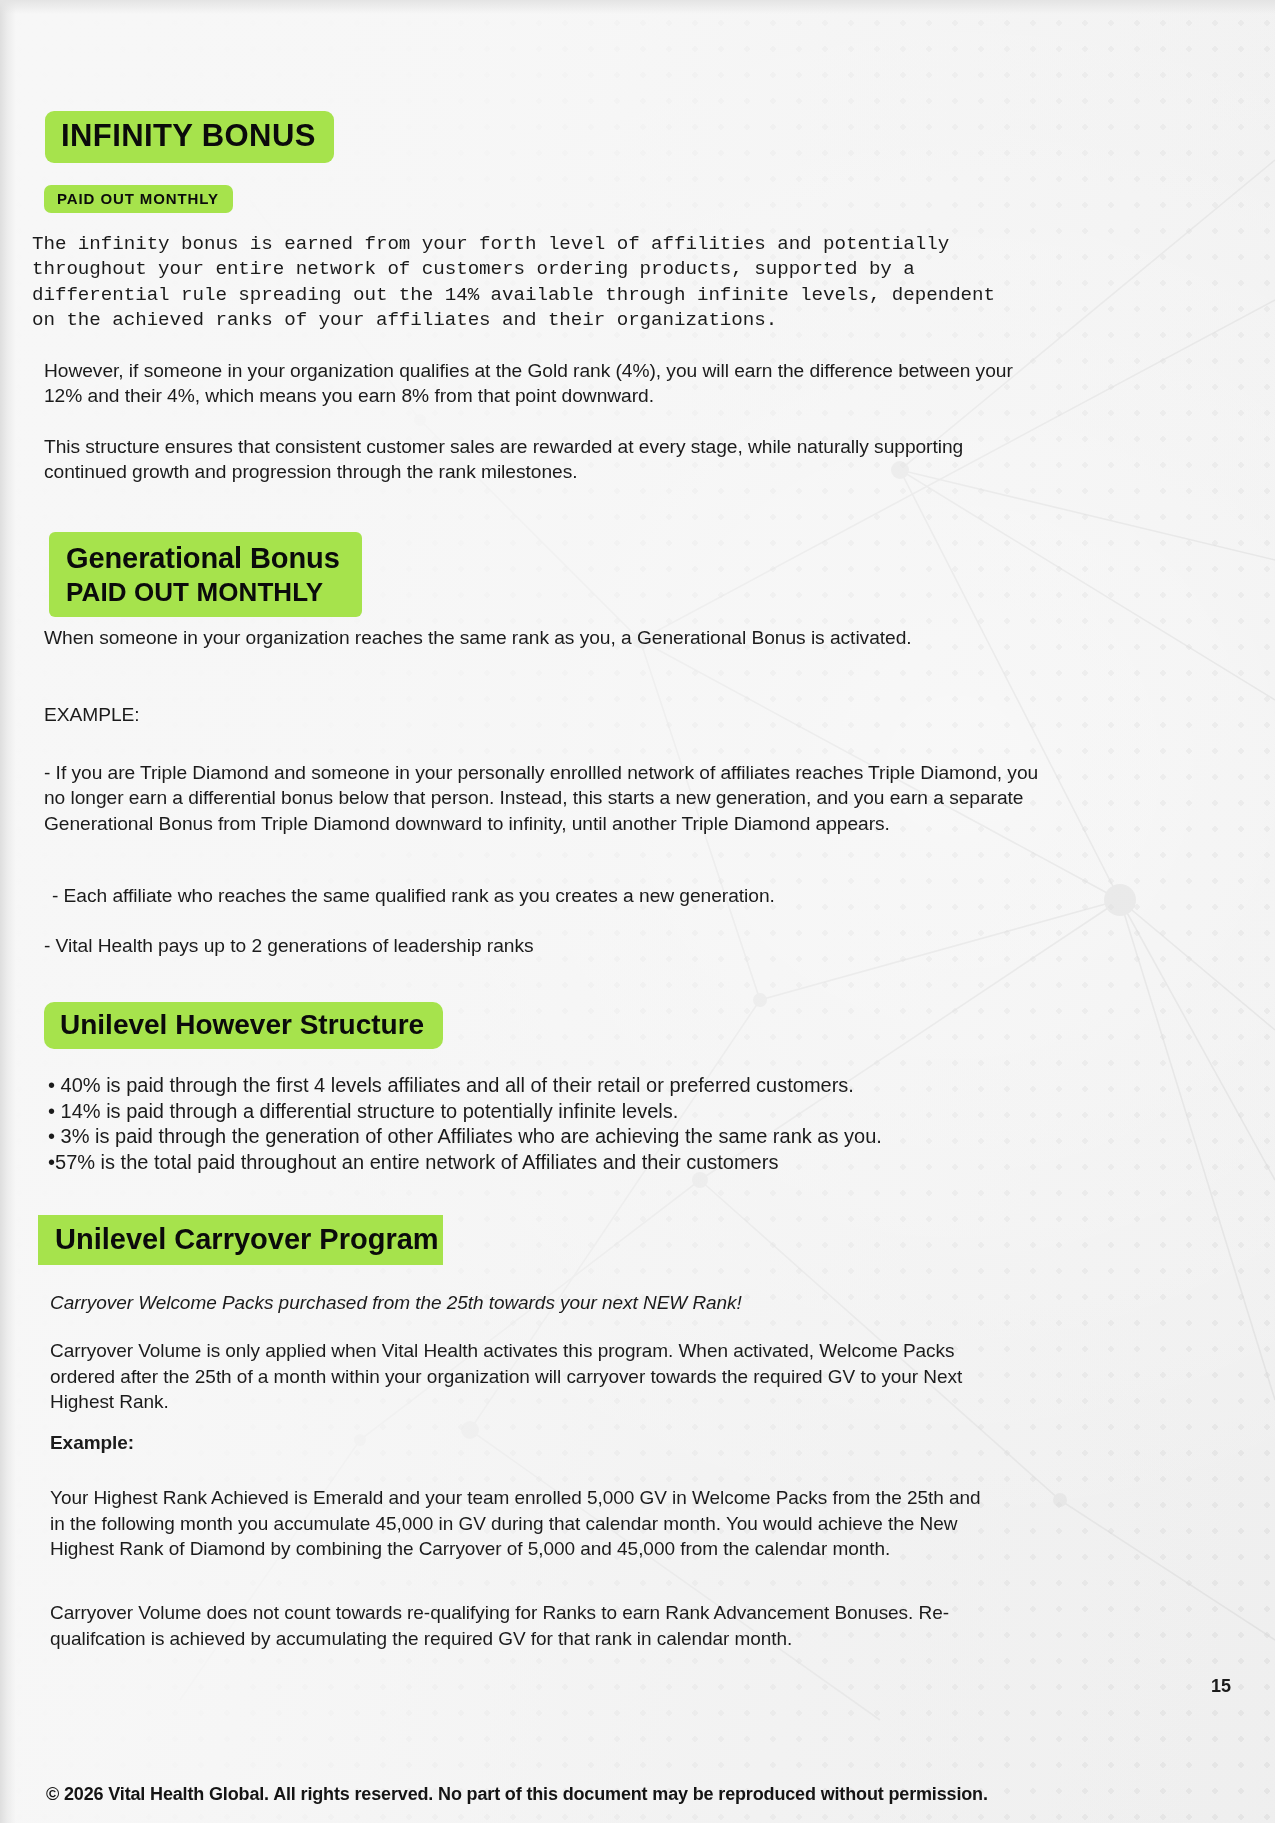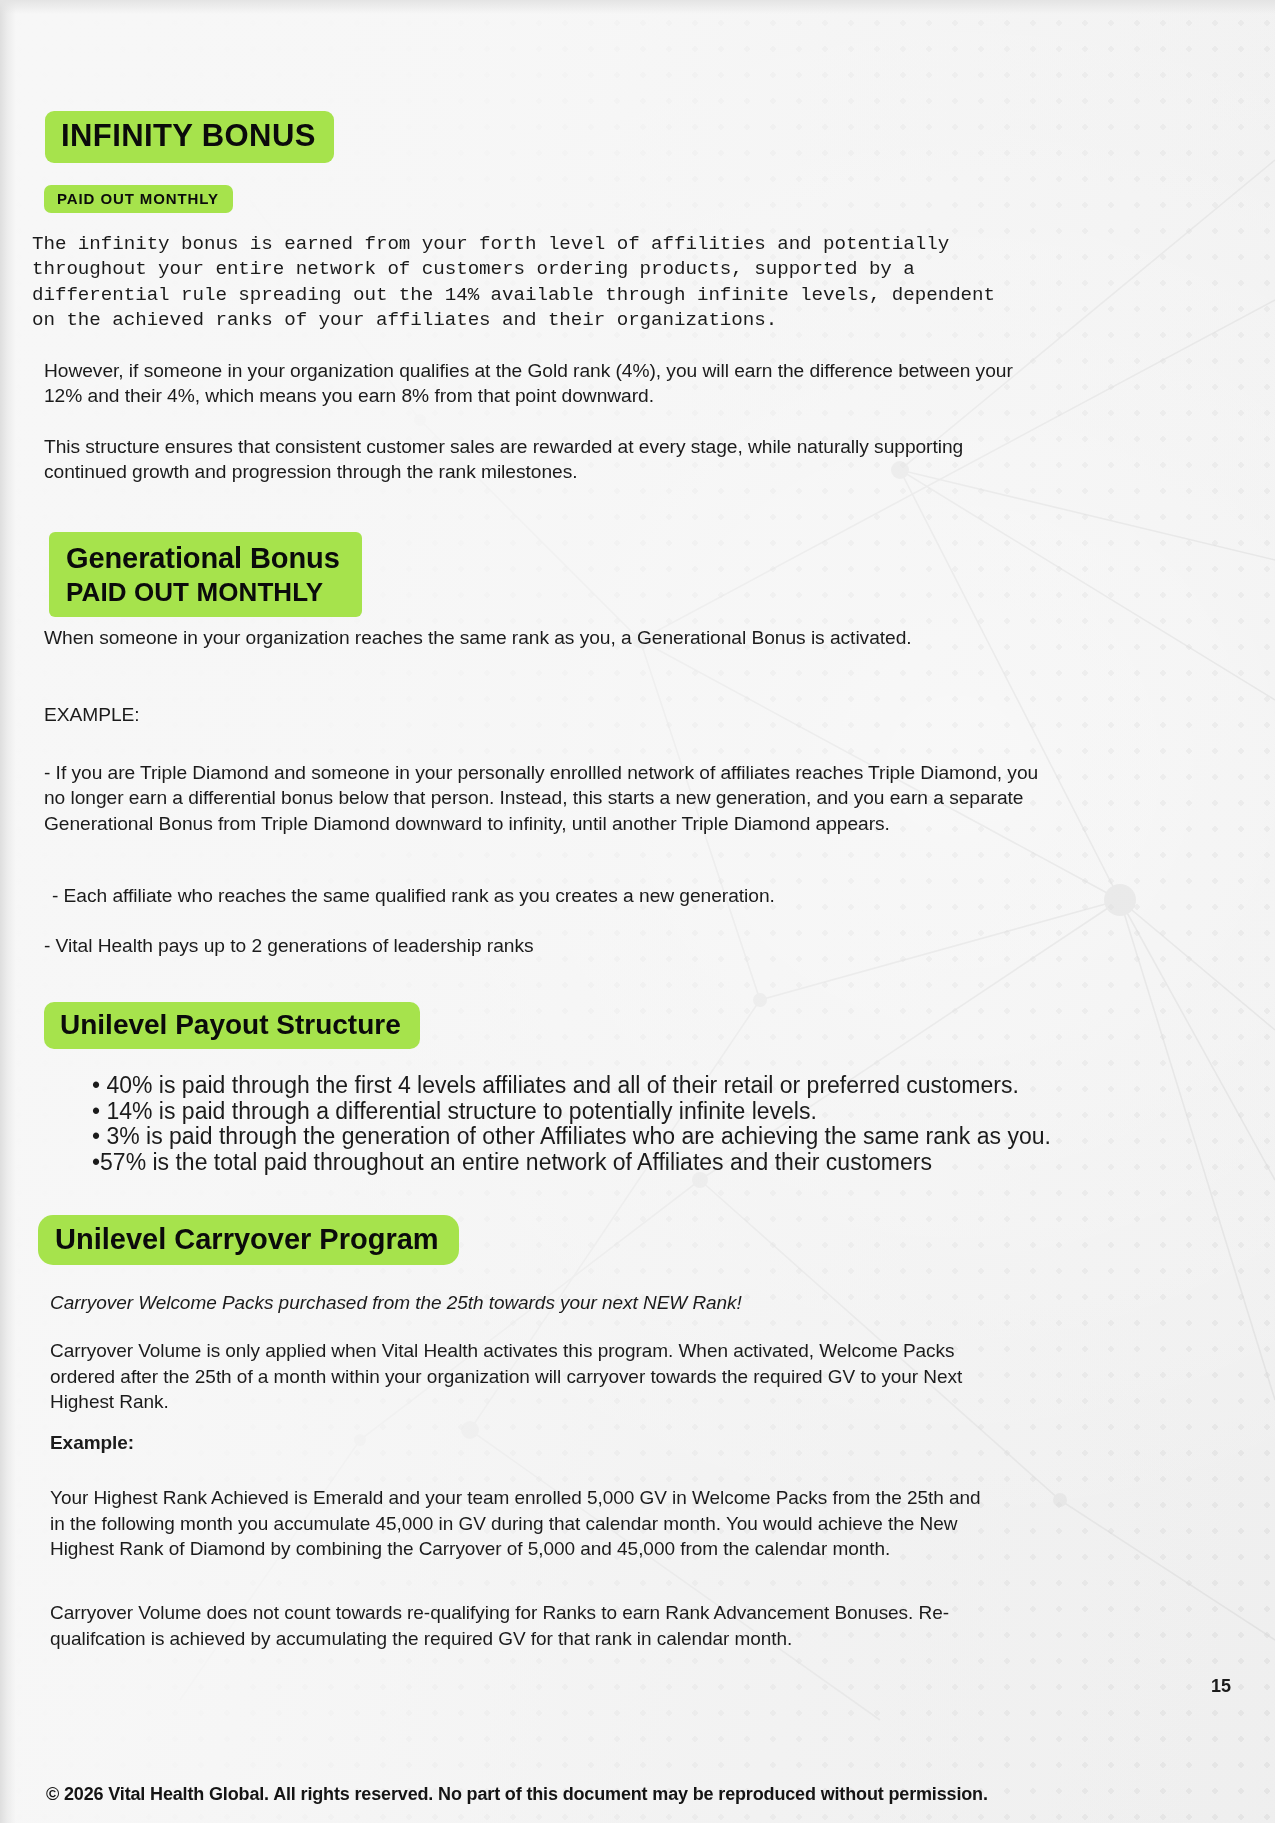--- a/index.html
+++ b/index.html
@@ -127,42 +127,41 @@
     padding: 8px 19px 10px 16px;
     font-size: 28px;
     border-radius: 10px;
     line-height: 1.05;
   }
 
   .h-carryover {
     position: absolute;
     left: 38px;
     top: 1215px;
-    padding: 9px 20px 11px 17px;
+    padding: 9px 4px 11px 17px;
     font-size: 29px;
-    border-radius: 15px;
+    border-radius: 0;
     line-height: 1.05;
   }
 
   
   .p {
     position: absolute;
     color: #1b1b1b;
     font-size: 19.2px;
     line-height: 25.4px;
     letter-spacing: -0.05px;
   }
   .p-narrow { font-size: 19px; line-height: 25.6px; }
 
   .bullets {
     position: absolute;
     color: #1b1b1b;
-    font-size: 23px;
+    font-size: 20px;
     line-height: 25.6px;
-    margin-left: 44px;
   }
   .bullets div { white-space: nowrap; }
 
   .bold { font-weight: 700; }
 
   .page-num {
     position: absolute;
     right: 44px;
     top: 1676px;
     font-size: 18px;
@@ -241,21 +240,21 @@
     <div class="p" style="left:44px; top:625px; width:1000px;">When someone in your organization reaches the same rank as you, a Generational Bonus is activated.</div>
 
     <div class="p" style="left:44px; top:702px; width:400px;">EXAMPLE:</div>
 
     <div class="p" style="left:44px; top:760px; width:1000px;">- If you are Triple Diamond and someone in your personally enrollled network of affiliates reaches Triple Diamond, you no longer earn a differential bonus below that person. Instead, this starts a new generation, and you earn a separate Generational Bonus from Triple Diamond downward to infinity, until another Triple Diamond appears.</div>
 
     <div class="p" style="left:52px; top:883px; width:1000px;">- Each affiliate who reaches the same qualified rank as you creates a new generation.</div>
 
     <div class="p" style="left:44px; top:933px; width:1000px;">- Vital Health pays up to 2 generations of leadership ranks</div>
 
-    <div class="hl h-unilevel">Unilevel Payout Structure</div>
+    <div class="hl h-unilevel">Unilevel However Structure</div>
 
     <div class="bullets" style="left:48px; top:1073px;">
       <div>• 40% is paid through the first 4 levels affiliates and all of their retail or preferred customers.</div>
       <div>• 14% is paid through a differential structure to potentially infinite levels.</div>
       <div>• 3% is paid through the generation of other Affiliates who are achieving the same rank as you.</div>
       <div>•57% is the total paid throughout an entire network of Affiliates and their customers</div>
     </div>
 
     <div class="hl h-carryover">Unilevel Carryover Program</div>
 

